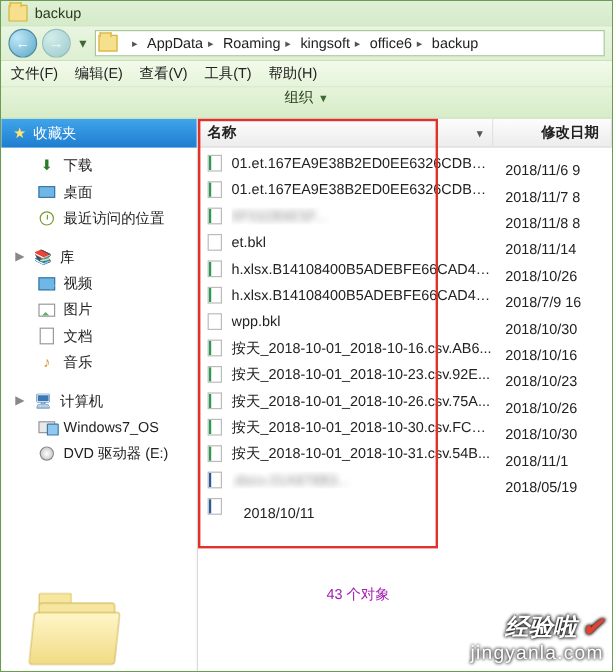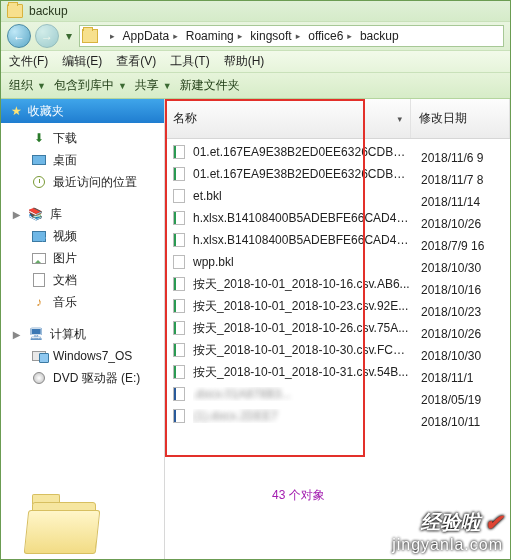--- a/index.html
+++ b/index.html
@@ -11,38 +11,38 @@
   .titlebar .title { color: #2a3a1f; }
   .addrrow { height: 30px; background: linear-gradient(#e9f5e0,#deefd2); display:flex; align-items:center; padding: 0 6px; border-top:1px solid #c9e1ba; border-bottom:1px solid #c9e1ba;}
   .nav-btn { width:24px; height:24px; border-radius:50%; background: radial-gradient(circle at 30% 30%, #bfe8f7, #5ba7c7); border:1px solid #4b8aa3; margin-right:4px; display:flex; align-items:center; justify-content:center; color:#fff; font-size:12px; }
   .nav-drop { width:12px; text-align:center; color:#3b6a32; margin: 0 4px 0 0;}
   .addrbar { flex:1; height:22px; background:#fff; border:1px solid #a7c896; display:flex; align-items:center; overflow:hidden; }
   .addrbar .seg { display:flex; align-items:center; height:100%; padding:0 4px; white-space:nowrap; color:#222; }
   .addrbar .seg .tri { margin-left:4px; color:#555; font-size:9px;}
   .addrbar .folder-ico { width:16px; height:14px; background:#f7e08d; border:1px solid #d8b33d; margin:0 4px 0 2px; position:relative;}
   .addrbar .folder-ico:before { content:""; position:absolute; top:-3px; left:0; width:8px; height:3px; background:#f7e08d; border:1px solid #d8b33d; border-bottom:none;}
   .menubar { height:22px; background: linear-gradient(#f2faea,#e6f4da); display:flex; align-items:center; padding:0 8px; gap:14px; color:#222; border-bottom:1px solid #c9e1ba;}
-  .toolbar { height:26px; background: linear-gradient(#e6f4da,#d7ecc8); display:flex; align-items:center; padding:0 8px; gap:8px; color:#1c3a12; border-bottom:1px solid #b4d59e;}
+  .toolbar { height:26px; background: linear-gradient(#e6f4da,#d7ecc8); display:flex; align-items:center; padding:0 8px; gap:32px; color:#1c3a12; border-bottom:1px solid #b4d59e;flex-direction:column;}
   .toolbar .item { display:flex; align-items:center; }
   .toolbar .tri { margin-left:4px; font-size:9px; color:#3b6a32;}
   .body { display:flex; height:460px; }
   .sidebar { width:164px; background:#fff; border-right:1px solid #d8d8d8; overflow:hidden; }
   .fav-head { background: linear-gradient(#3fa5ea,#1f7dd0); color:#fff; height:24px; display:flex; align-items:center; padding-left:10px; gap:6px;}
   .fav-head .star { color:#ffe477; }
   .tree { padding:4px 0 4px 6px; }
   .tree .node { display:flex; align-items:center; height:22px; padding-left:6px; gap:6px; color:#222; }
   .tree .expander { width:11px; height:11px; display:inline-flex; align-items:center; justify-content:center; color:#888; font-size:10px; margin-left:-2px;}
   .tree .ico { width:16px; height:16px; display:inline-flex; align-items:center; justify-content:center; }
   .tree .section { margin-top:10px; }
   .tree .indent { padding-left:24px; }
   .listpane { flex:1; position:relative; background:#fff; }
-  .colhead { height:40px; background: linear-gradient(#fdfdfd,#ececec); border-bottom:1px solid #d6d6d6; display:flex; align-items:center; font-size:12px; color:#222;}
+  .colhead { height:24px; background: linear-gradient(#fdfdfd,#ececec); border-bottom:1px solid #d6d6d6; display:flex; align-items:center; font-size:12px; color:#222;font-weight:bold;}
   .colhead .col { padding:0 8px; display:flex; align-items:center; justify-content:space-between; height:100%; border-right:1px solid #e2e2e2;}
   .colhead .col.name { flex:0 0 246px; }
-  .colhead .col.date { flex:1; }
+  .colhead .col.date { flex:1;margin-left:32px; }
   .colhead .sort-tri { font-size:9px; color:#555;}
   .rows { padding-top:2px; }
   .row { display:flex; align-items:center; height:22px; padding-left:6px; color:#222; }
   .row .fico { width:16px; height:16px; margin-right:6px; display:inline-flex; align-items:center; justify-content:center; }
   .row .fname { width:218px; white-space:nowrap; overflow:hidden; text-overflow:ellipsis; }
   .row .fdate { padding-left:10px; white-space:nowrap; overflow:hidden;margin-top:12px; }
   .redbox { position:absolute; left:0px; top:0px; width:200px; height:392px; border:2px solid #e3302a; pointer-events:none; }
   .status { position:absolute; bottom:4px; left:214px; color:#a21caf; font-size:12px;}
   .preview-folder { position:absolute; bottom:0px; left:32px; width:78px; height:62px; }
   .preview-folder .back { position:absolute; left:6px; top:10px; width:64px; height:48px; background:#f6e6a0; border:1px solid #d7bf60; border-radius:3px; }
@@ -242,20 +242,27 @@
           </div>
           <div class="row">
             <span class="fico">
               <span class="ic-et"></span>
             </span>
             <span class="fname">01.et.167EA9E38B2ED0EE6326CDBF7...</span>
             <span class="fdate">2018/11/7 8</span>
           </div>
           <div class="row">
             <span class="fico">
+              <span class="ic-et"></span>
+            </span>
+            <span class="fname blur">                              0F032B9E5F...</span>
+            <span class="fdate">2018/11/8 8</span>
+          </div>
+          <div class="row">
+            <span class="fico">
               <span class="ic-file"></span>
             </span>
             <span class="fname">et.bkl</span>
             <span class="fdate">2018/11/14</span>
           </div>
           <div class="row">
             <span class="fico">
               <span class="ic-et"></span>
             </span>
             <span class="fname">h.xlsx.B14108400B5ADEBFE66CAD49...</span>
@@ -314,21 +321,20 @@
             <span class="fico">
               <span class="ic-docx"></span>
             </span>
             <span class="fname blur">                        .docx.01A878B3...</span>
             <span class="fdate">2018/05/19</span>
           </div>
           <div class="row">
             <span class="fico">
               <span class="ic-docx"></span>
             </span>
-            <span class="fname blur">                        (1).docx.2DEE7</span>
             <span class="fdate">2018/10/11</span>
           </div>
         </div>
 
       <div class="redbox" style="left: 0px; top: 0px; width: 200px; height: 358px;"></div>
 
       <div class="status" style="position: fixed; margin-left: 50px; margin-top: 2px; left: 222px; bottom: 56px;"><span>43 个对象</span></div>
 
       <div class="preview-folder" style="left: 26px; bottom: 6px; position: fixed;">
         <div class="tab"></div>

